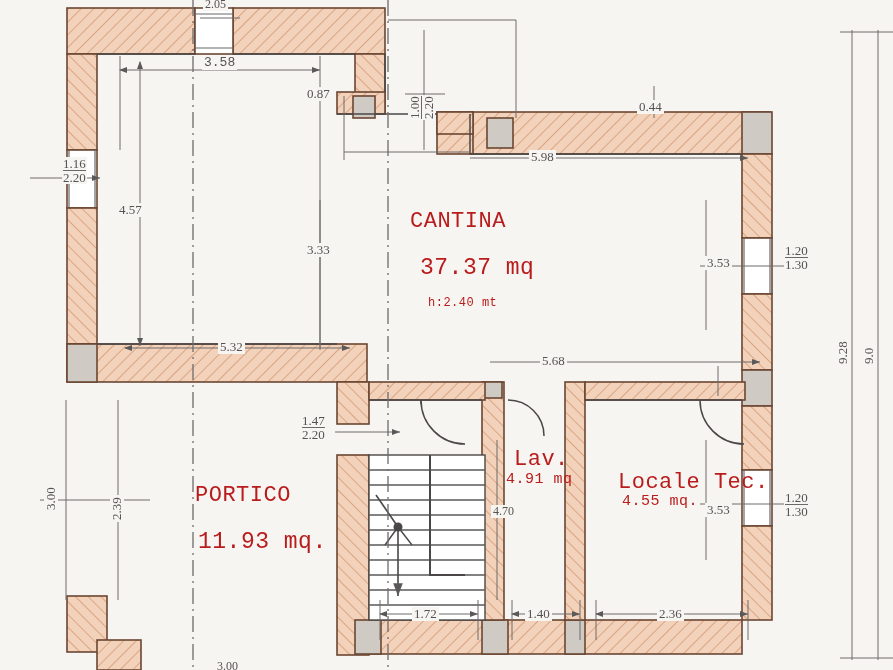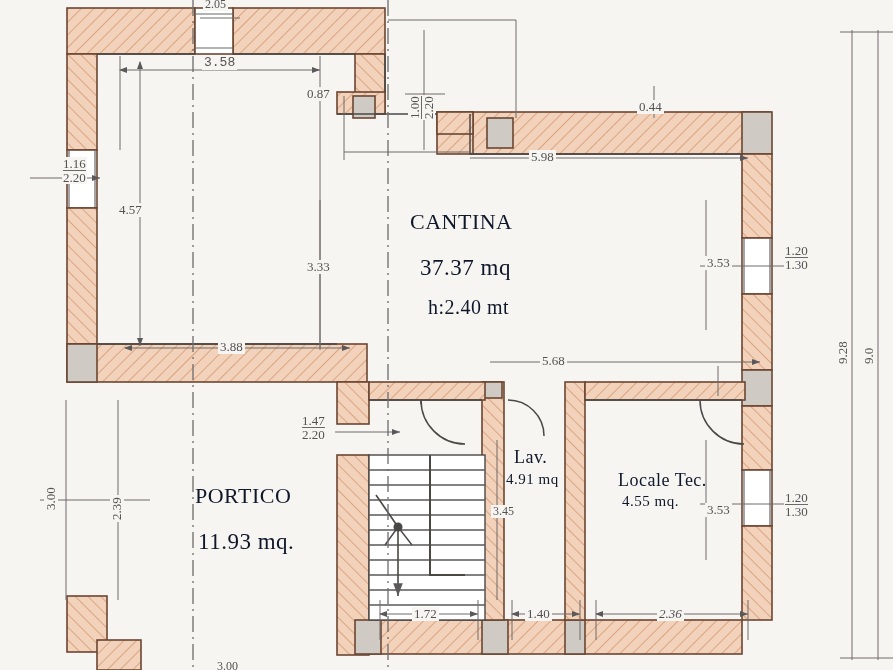--- a/index.html
+++ b/index.html
@@ -21,39 +21,39 @@
     position: absolute;
     left: 0;
     top: 0;
     width: 893px;
     height: 670px;
     display: block;
   }
   
   .room-label {
     position: absolute;
-    color: #0f172a;
+    color: #b91c1c;
     white-space: nowrap;
-    font-family: Liberation Serif, serif;
+    font-family: Liberation Mono, monospace;
     letter-spacing: 0.5px;
   }
   .room-name {
     font-size: 22px;
   }
   .room-name.small {
-    font-size: 18px;
+    font-size: 22px;
   }
   .room-area {
     font-size: 23px;
   }
   .room-area.small {
     font-size: 15px;
   }
   .room-height {
-    font-size: 20px;
+    font-size: 12px;
   }
   .dim {
     position: absolute;
     color: #555252;
     font-size: 13px;
     white-space: nowrap;
     font-family: "Liberation Serif", serif;
     background: #f7f5f2;
     padding: 0 2px;
     line-height: 1.05;
@@ -317,55 +317,55 @@
     <span class="bot">2.20</span>
   </div>
 
   <div class="dim-stack" style="left:30px; top:157px;margin-left:32px;">
     <span class="top">1.16</span>
     <span class="bot">2.20</span>
   </div>
 
   <div class="dim" style="left:117px; top:203px;">4.57</div>
 
-  <div class="dim" style="left:305px; top:260px;text-align:center;">3.33</div>
+  <div class="dim" style="left:305px; top:243px;text-align:center;">3.33</div>
 
   <div class="dim" style="left:705px; top:256px;">3.53</div>
 
   <div class="dim-stack" style="left:784px; top:244px;">
     <span class="top">1.20</span>
     <span class="bot">1.30</span>
   </div>
 
-  <div class="dim" style="left:218px; top:340px;">3.88</div>
+  <div class="dim" style="left:218px; top:340px;">5.32</div>
 
   <div class="dim" style="left:540px; top:354px;">5.68</div>
 
   <div class="dim-stack" style="left:301px; top:414px;">
     <span class="top">1.47</span>
     <span class="bot">2.20</span>
   </div>
 
   <div class="dim vert" style="left:44px; top:512px;">3.00</div>
 
   <div class="dim vert" style="left:110px; top:522px;">2.39</div>
 
-  <div class="dim tiny" style="left:491px; top:505px;">3.45</div>
+  <div class="dim tiny" style="left:491px; top:505px;">4.70</div>
 
   <div class="dim" style="left:705px; top:503px;">3.53</div>
 
   <div class="dim-stack" style="left:784px; top:491px;">
     <span class="top">1.20</span>
     <span class="bot">1.30</span>
   </div>
 
   <div class="dim" style="left:412px; top:607px;">1.72</div>
 
   <div class="dim" style="left:525px; top:607px;text-align:center;">1.40</div>
 
-  <div class="dim" style="left:657px; top:607px;font-style:italic;">2.36</div>
+  <div class="dim" style="left:657px; top:607px;">2.36</div>
 
   <div class="dim tiny" style="left:215px; top:660px;">3.00</div>
 
   <div class="dim vert" style="left:836px; top:366px;">9.28</div>
   <div class="dim vert" style="left:862px; top:366px;">9.0</div>
 
 </div>
 
 </body></html>

